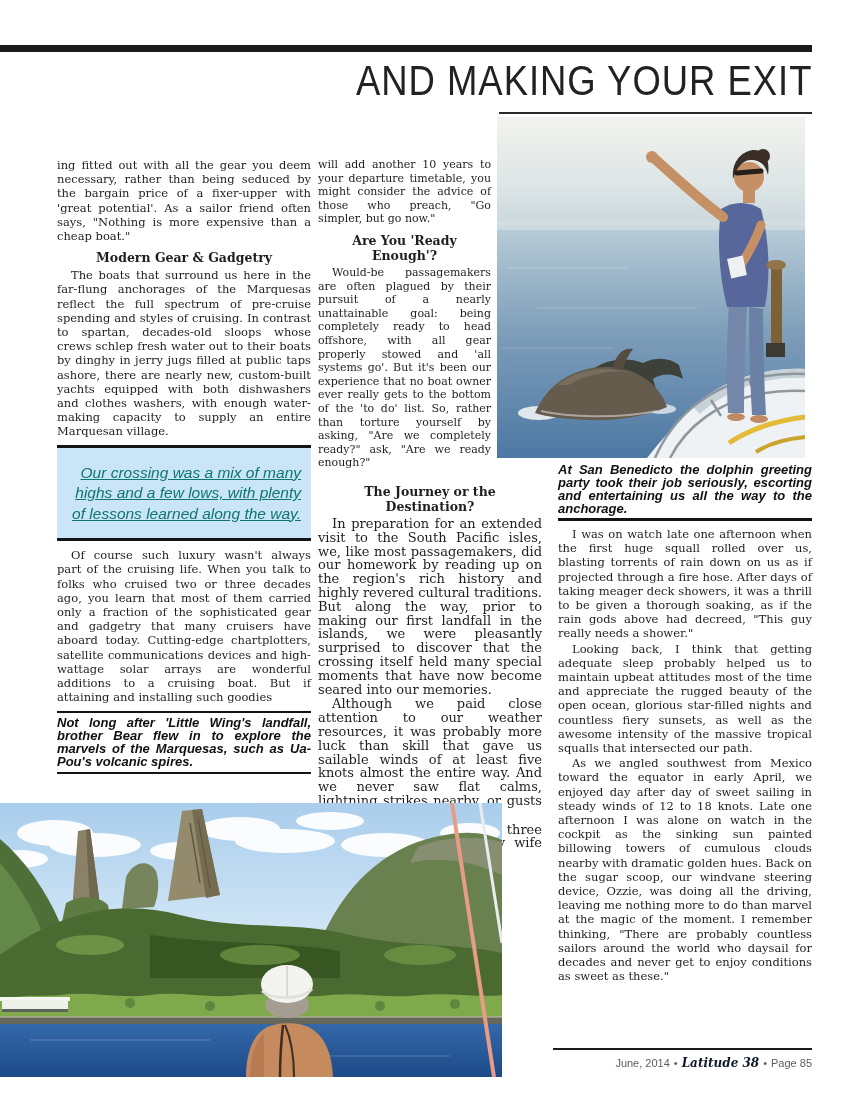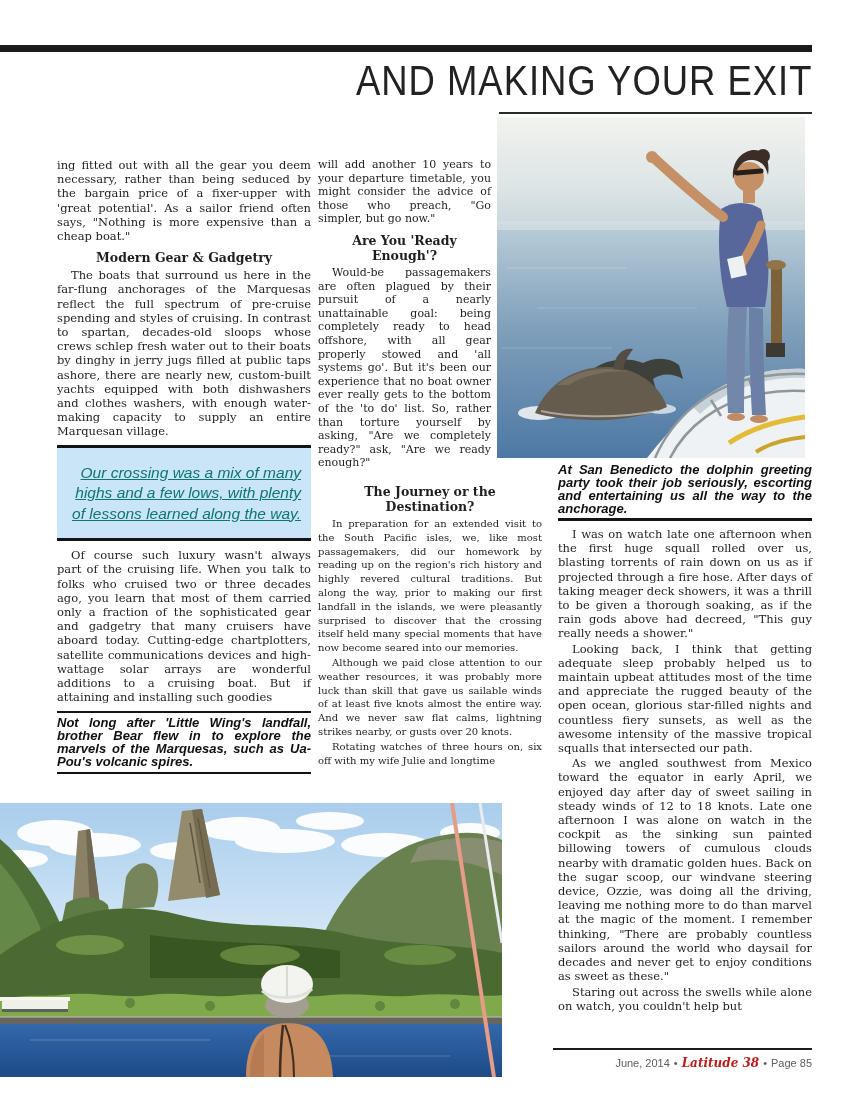--- a/index.html
+++ b/index.html
@@ -20,21 +20,21 @@
   
   .body { margin:0; font-size:11.5px; line-height:14.2px; text-align:justify; }
   .ind { text-indent:14px; }
   .subhead {
     margin:7px 0 3px 0; font-size:12.5px; font-weight:bold; text-align:center; line-height:15px;
   }
   .col1 { position:absolute; left:57px; top:158px; width:254px; }
   .col2top { position:absolute; left:318px; top:158px; width:173px; }
   .col2top .body { font-size:11px; line-height:13.6px; }
   .col2bot { position:absolute; left:318px; top:472px; width:224px; }
-  .col2bot .body { font-size:10px; line-height:13.8px; }
+  .col2bot .body { font-size:13px; line-height:13.8px; }
   .col3 { position:absolute; left:558px; top:461px; width:254px; }
   .pspace { margin-top:1px; }
   
   .rule3 { height:3px; background:#141414; }
   .rule2 { height:2px; background:#141414; }
   .rule1 { height:1.5px; background:#141414; }
   .pq-wrap { margin-top:6px; margin-bottom:7px; }
   .pq-box {
     background:#c9e5f6; padding:15px 10px 14px 10px; margin:0;
   }
@@ -55,21 +55,21 @@
   .photo1 { position:absolute; left:497px; top:117px; width:308px; height:341px; }
   .photo2 { position:absolute; left:0; top:803px; width:502px; height:274px; }
   .photo1 svg, .photo2 svg { display:block; }
   
   .footer-rule { position:absolute; left:553px; top:1048px; width:259px; height:2px; background:#1b1b1b; }
   .footer {
     position:absolute; top:1056px; right:38px;
     font-family:"Liberation Sans", sans-serif; font-size:11px; color:#5c5c5c; white-space:nowrap;
   }
   .footer .brand {
-    font-family:"DejaVu Serif", serif; font-style:italic; font-weight:bold; font-size:12px; color:#b91c1c;
+    font-family:"DejaVu Serif", serif; font-style:italic; font-weight:bold; font-size:12px; color:#0f172a;
   }
   .footer .sep { margin:0 4px; }
 </style>
 </head>
 <body>
 
 <div class="page">
 
   <div class="top-bar"></div>
   <h1 class="title">AND MAKING YOUR EXIT</h1>
@@ -180,21 +180,20 @@
       </g>
     </svg>
   </figure>
 
   <section class="col3">
     <figcaption class="caption">At San Benedicto the dolphin greeting party took their job seriously, escorting and entertaining us all the way to the anchorage.</figcaption>
     <div class="rule3 col3-rule"></div>
     <p class="body ind pspace">I was on watch late one afternoon when the first huge squall rolled over us, blasting torrents of rain down on us as if projected through a fire hose. After days of taking meager deck showers, it was a thrill to be given a thorough soaking, as if the rain gods above had decreed, "This guy really needs a shower."</p>
     <p class="body ind pspace">Looking back, I think that getting adequate sleep probably helped us to maintain upbeat attitudes most of the time and appreciate the rugged beauty of the open ocean, glorious star-filled nights and countless fiery sunsets, as well as the awesome intensity of the massive tropical squalls that intersected our path.</p>
     <p class="body ind pspace">As we angled southwest from Mexico toward the equator in early April, we enjoyed day after day of sweet sailing in steady winds of 12 to 18 knots. Late one afternoon I was alone on watch in the cockpit as the sinking sun painted billowing towers of cumulous clouds nearby with dramatic golden hues. Back on the sugar scoop, our windvane steering device, Ozzie, was doing all the driving, leaving me nothing more to do than marvel at the magic of the moment. I remember thinking, "There are probably countless sailors around the world who daysail for decades and never get to enjoy conditions as sweet as these."</p>
-    <p class="body ind pspace">Staring out across the swells while alone on watch, you couldn't help but</p>
   </section>
 
   <figure class="photo2" style="margin:0;">
     <svg width="502" height="274" viewBox="0 0 502 274">
       <defs>
         <linearGradient id="sky2" x1="0" y1="0" x2="0" y2="1">
           <stop offset="0" stop-color="#a9cdec"></stop>
             <stop offset="1" stop-color="#dcedf9"></stop>
         </linearGradient>
         <linearGradient id="wat2" x1="0" y1="0" x2="0" y2="1">

